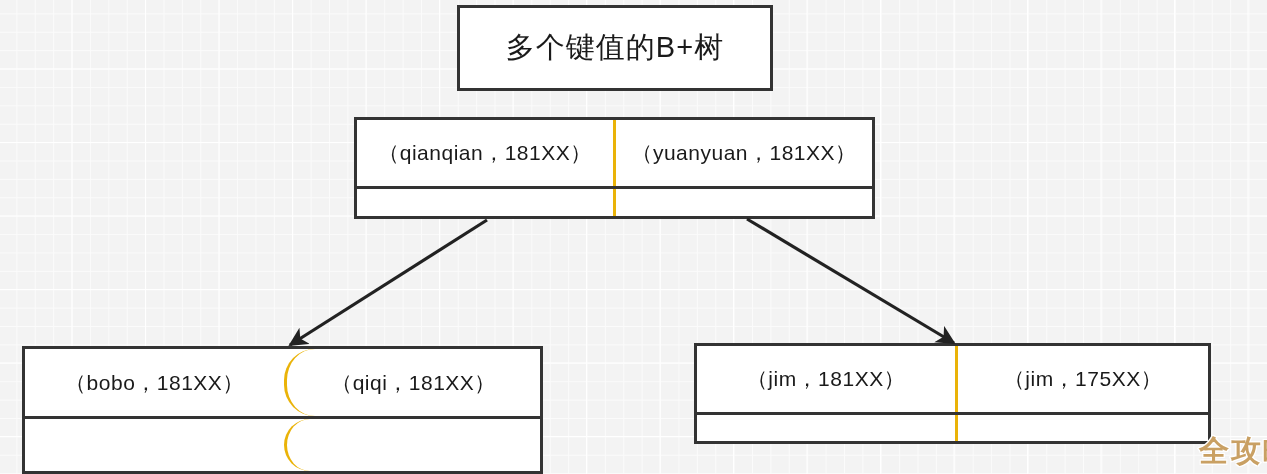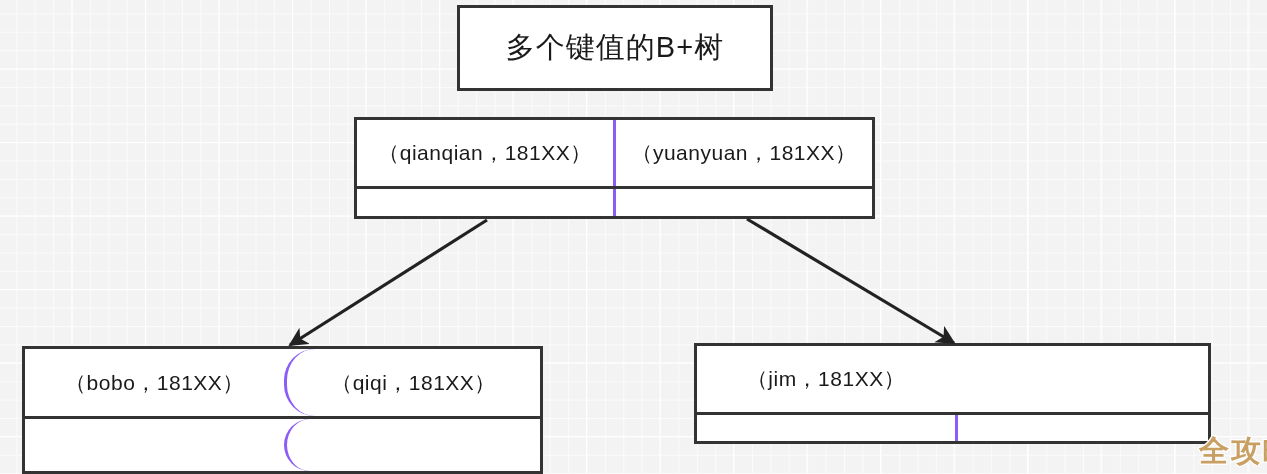--- a/index.html
+++ b/index.html
@@ -58,21 +58,21 @@
     box-sizing: border-box;
     display: flex;
     align-items: center;
     justify-content: center;
     font-size: 21px;
     color: #1a1a1a;
     letter-spacing: 0.5px;
     white-space: nowrap;
   }
   .cell.divider {
-    border-left: 3px solid #8b5cf6;
+    border-left: 3px solid #eab308;
   }
 
   
   #title-box {
     left: 457px;
     top: 5px;
     width: 316px;
     height: 86px;
     align-items: center;
     justify-content: center;
@@ -173,20 +173,21 @@
     </div>
     <div class="node-row row-ptrs">
       <div class="cell cell-0"></div>
       <div class="cell cell-1 divider"></div>
     </div>
   </div>
 
   <div class="node" id="leaf-right">
     <div class="node-row row-keys">
       <div class="cell cell-0">（jim，181XX）</div>
+      <div class="cell cell-1 divider">（jim，175XX）</div>
     </div>
     <div class="node-row row-ptrs">
       <div class="cell cell-0"></div>
       <div class="cell cell-1 divider"></div>
     </div>
   </div>
 
   <svg id="arrows" viewBox="0 0 1267 474" xmlns="http://www.w3.org/2000/svg">
     <defs>
       <marker id="arrowhead" markerWidth="7" markerHeight="7" refX="5.4" refY="3" orient="auto" markerUnits="strokeWidth">

